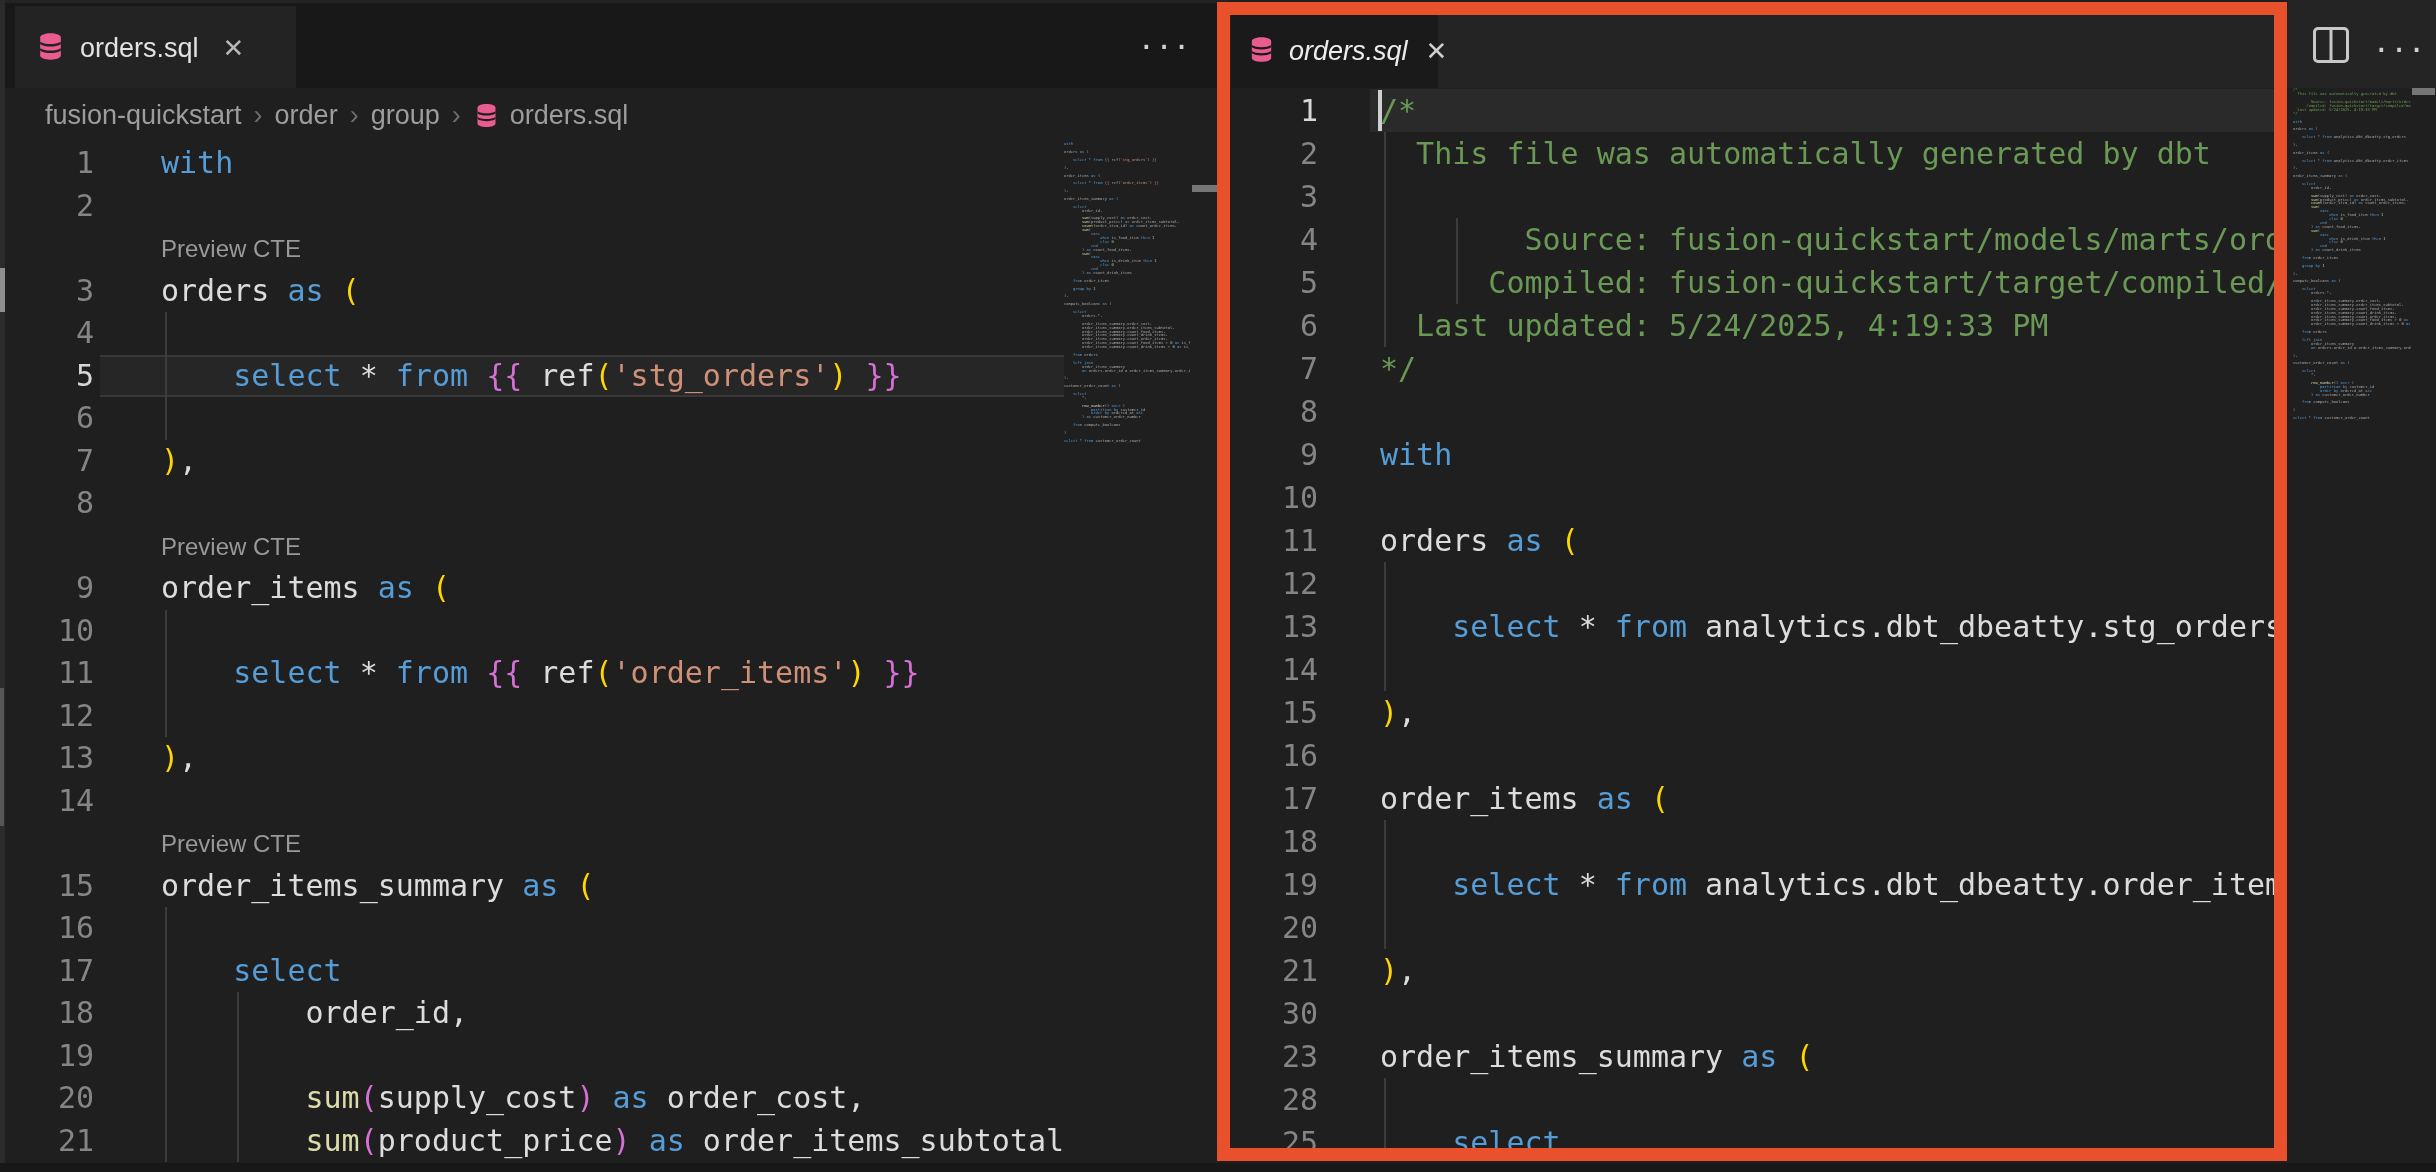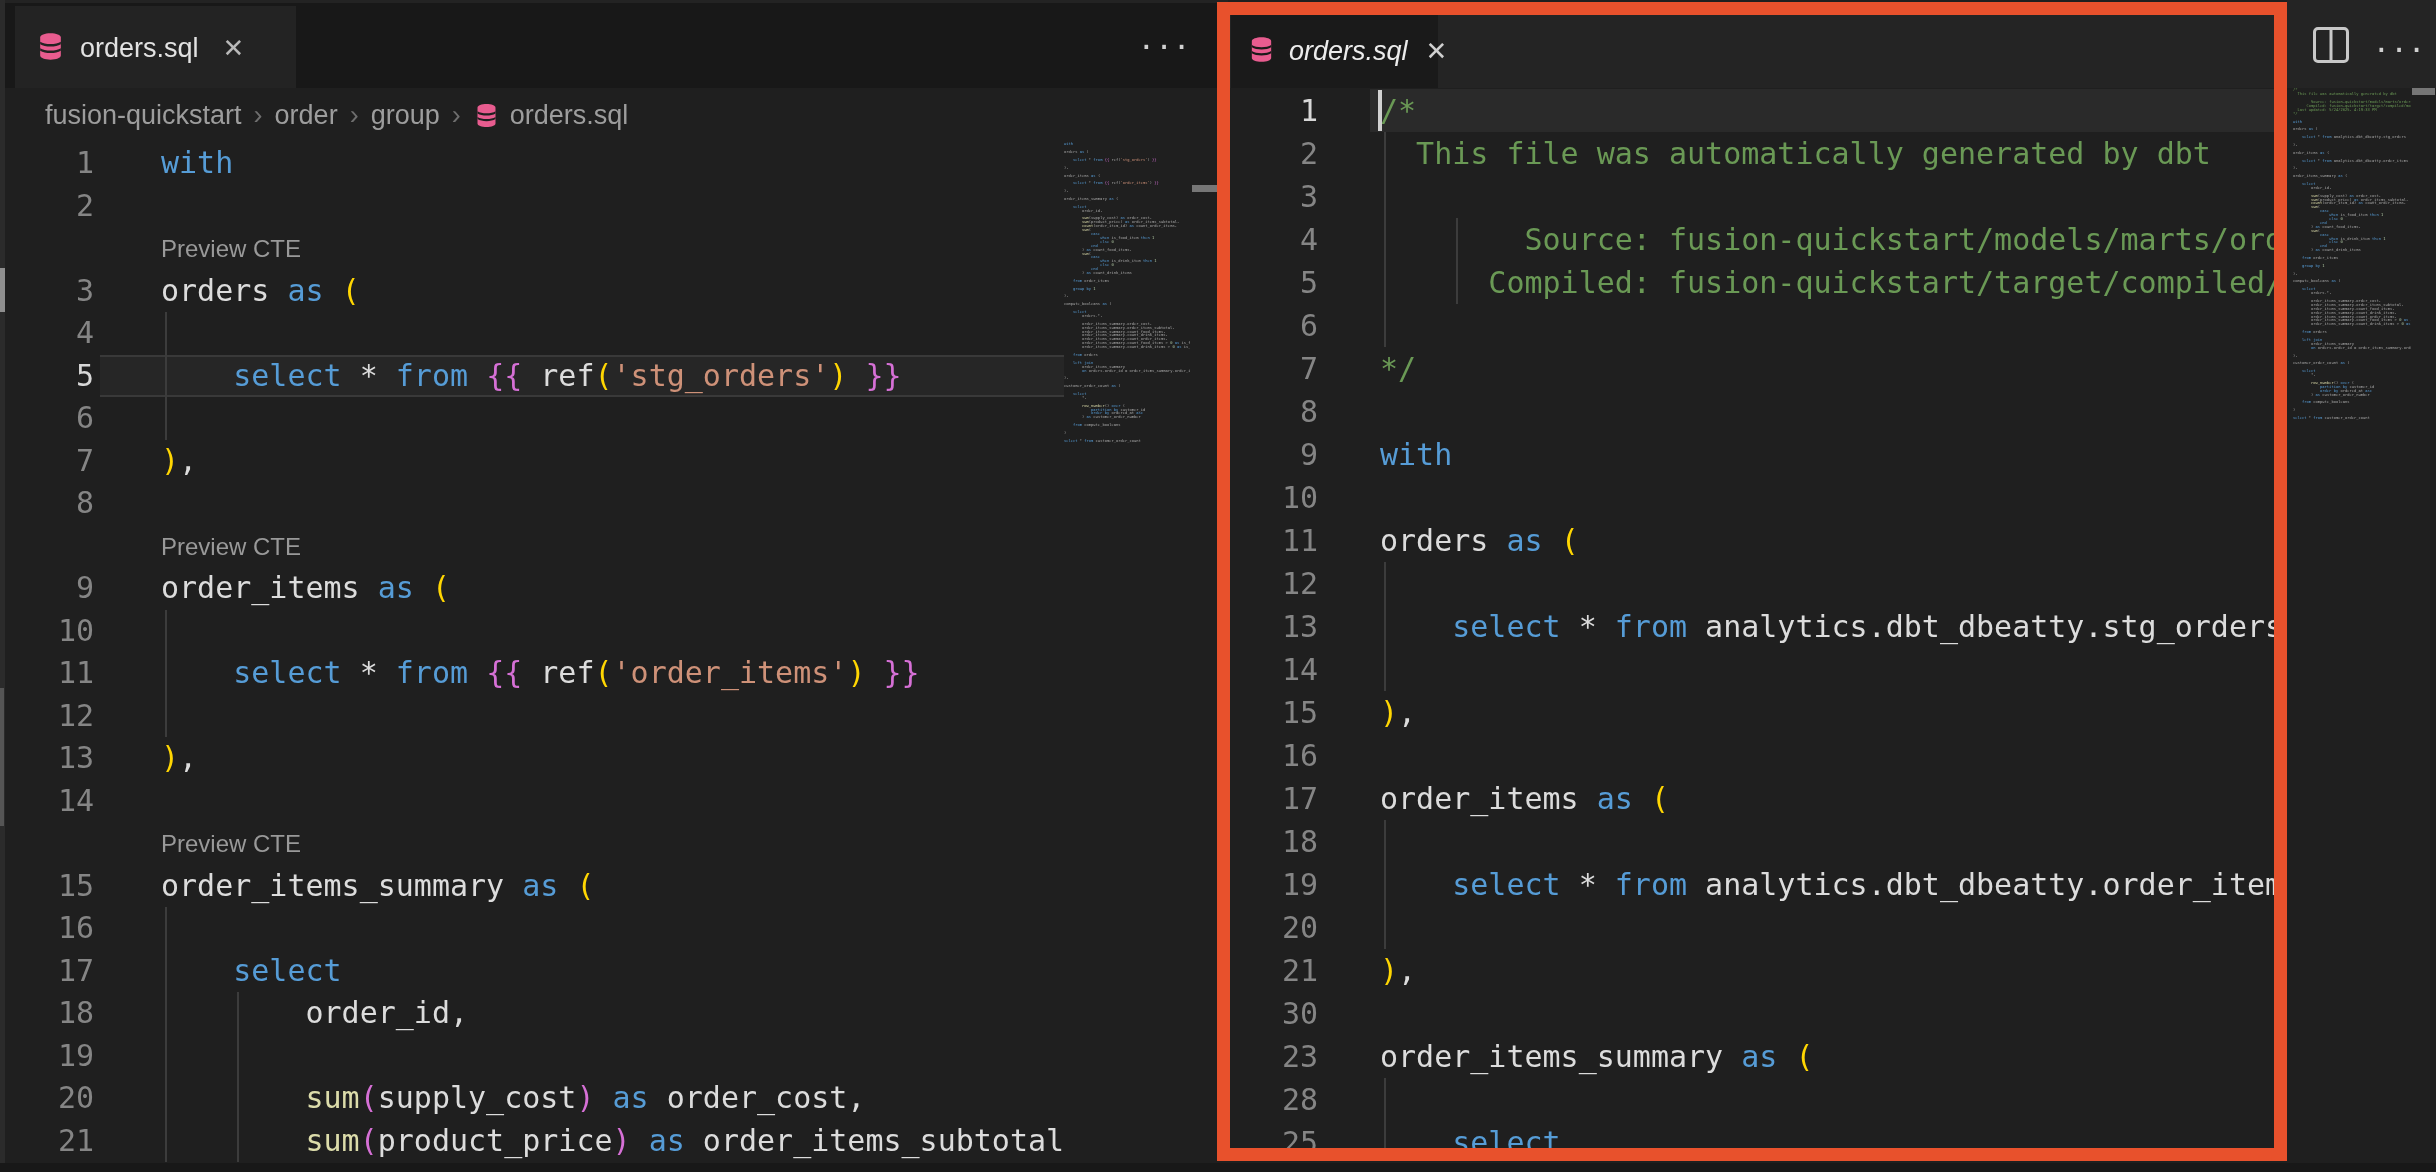--- a/index.html
+++ b/index.html
@@ -181,21 +181,21 @@
   <div class="abs" style="left:0;top:688px;width:4px;height:138px;background:#555;"></div>
 
   <div class="abs" style="left:0;top:1163px;width:2436px;height:9px;background:#181818;"></div>
 
   <div class="abs" id="right-code-container" style="left:1230px;top:0;width:1057px;height:1161px;background:#1f1f1f;overflow:hidden;">
       <div class="code-row" style="top: 89px; left: 0px; width: 1057px; height: 43px; line-height: 43px;"><div style="position: absolute; top: 0px; height: 43px; left: 140px; right: 0px; background: rgb(42, 42, 42);"></div><span class="gutter-num" style="width: 88px; color: rgb(215, 215, 215);">1</span><span class="code-text" style="left: 150px;"><span style="color: rgb(106, 153, 85);">/*</span></span><div style="position: absolute; width: 4px; background: rgb(208, 208, 208); top: 1px; height: 41px; left: 148px; z-index: 5;"></div></div>
       <div class="code-row" style="top: 132px; left: 0px; width: 1057px; height: 43px; line-height: 43px;"><div class="guide" style="left: 154px; top: 0px; height: 43px;"></div><span class="gutter-num" style="width: 88px; color: rgb(133, 133, 133);">2</span><span class="code-text" style="left: 150px;"><span style="color: rgb(106, 153, 85);">  This file was automatically generated by dbt</span></span></div>
       <div class="code-row" style="top: 175px; left: 0px; width: 1057px; height: 43px; line-height: 43px;"><div class="guide" style="left: 154px; top: 0px; height: 43px;"></div><span class="gutter-num" style="width: 88px; color: rgb(133, 133, 133);">3</span></div>
       <div class="code-row" style="top: 218px; left: 0px; width: 1057px; height: 43px; line-height: 43px;"><div class="guide" style="left: 154px; top: 0px; height: 43px;"></div><div class="guide" style="left: 226.305px; top: 0px; height: 43px;"></div><span class="gutter-num" style="width: 88px; color: rgb(133, 133, 133);">4</span><span class="code-text" style="left: 150px;"><span style="color: rgb(106, 153, 85);">        Source: fusion-quickstart/models/marts/orders.sql</span></span></div>
       <div class="code-row" style="top: 261px; left: 0px; width: 1057px; height: 43px; line-height: 43px;"><div class="guide" style="left: 154px; top: 0px; height: 43px;"></div><div class="guide" style="left: 226.305px; top: 0px; height: 43px;"></div><span class="gutter-num" style="width: 88px; color: rgb(133, 133, 133);">5</span><span class="code-text" style="left: 150px;"><span style="color: rgb(106, 153, 85);">      Compiled: fusion-quickstart/target/compiled/models/marts/orders.sql</span></span></div>
-      <div class="code-row" style="top: 304px; left: 0px; width: 1057px; height: 43px; line-height: 43px;"><div class="guide" style="left: 154px; top: 0px; height: 43px;"></div><span class="gutter-num" style="width: 88px; color: rgb(133, 133, 133);">6</span></div>
+      <div class="code-row" style="top: 304px; left: 0px; width: 1057px; height: 43px; line-height: 43px;"><div class="guide" style="left: 154px; top: 0px; height: 43px;"></div><span class="gutter-num" style="width: 88px; color: rgb(133, 133, 133);">6</span><span class="code-text" style="left: 150px;"><span style="color: rgb(106, 153, 85);">  Last updated: 5/24/2025, 4:19:33 PM</span></span></div>
       <div class="code-row" style="top: 347px; left: 0px; width: 1057px; height: 43px; line-height: 43px;"><span class="gutter-num" style="width: 88px; color: rgb(133, 133, 133);">7</span><span class="code-text" style="left: 150px;"><span style="color: rgb(106, 153, 85);">*/</span></span></div>
       <div class="code-row" style="top: 390px; left: 0px; width: 1057px; height: 43px; line-height: 43px;"><span class="gutter-num" style="width: 88px; color: rgb(133, 133, 133);">8</span></div>
       <div class="code-row" style="top: 433px; left: 0px; width: 1057px; height: 43px; line-height: 43px;"><span class="gutter-num" style="width: 88px; color: rgb(133, 133, 133);">9</span><span class="code-text" style="left: 150px;"><span style="color: rgb(86, 156, 214);">with</span></span></div>
       <div class="code-row" style="top: 476px; left: 0px; width: 1057px; height: 43px; line-height: 43px;"><span class="gutter-num" style="width: 88px; color: rgb(133, 133, 133);">10</span></div>
       <div class="code-row" style="top: 519px; left: 0px; width: 1057px; height: 43px; line-height: 43px;"><span class="gutter-num" style="width: 88px; color: rgb(133, 133, 133);">11</span><span class="code-text" style="left: 150px;"><span style="color: rgb(220, 220, 220);">orders </span><span style="color: rgb(86, 156, 214);">as</span><span style="color: rgb(220, 220, 220);"> </span><span style="color: rgb(255, 214, 2);">(</span></span></div>
       <div class="code-row" style="top: 562px; left: 0px; width: 1057px; height: 43px; line-height: 43px;"><div class="guide" style="left: 154px; top: 0px; height: 43px;"></div><span class="gutter-num" style="width: 88px; color: rgb(133, 133, 133);">12</span></div>
       <div class="code-row" style="top: 605px; left: 0px; width: 1057px; height: 43px; line-height: 43px;"><div class="guide" style="left: 154px; top: 0px; height: 43px;"></div><span class="gutter-num" style="width: 88px; color: rgb(133, 133, 133);">13</span><span class="code-text" style="left: 150px;"><span style="color: rgb(220, 220, 220);">    </span><span style="color: rgb(86, 156, 214);">select</span><span style="color: rgb(220, 220, 220);"> </span><span style="color: rgb(220, 220, 220);">*</span><span style="color: rgb(220, 220, 220);"> </span><span style="color: rgb(86, 156, 214);">from</span><span style="color: rgb(220, 220, 220);"> analytics.dbt_dbeatty.stg_orders</span></span></div>
       <div class="code-row" style="top: 648px; left: 0px; width: 1057px; height: 43px; line-height: 43px;"><div class="guide" style="left: 154px; top: 0px; height: 43px;"></div><span class="gutter-num" style="width: 88px; color: rgb(133, 133, 133);">14</span></div>
       <div class="code-row" style="top: 691px; left: 0px; width: 1057px; height: 43px; line-height: 43px;"><span class="gutter-num" style="width: 88px; color: rgb(133, 133, 133);">15</span><span class="code-text" style="left: 150px;"><span style="color: rgb(255, 214, 2);">)</span><span style="color: rgb(220, 220, 220);">,</span></span></div>
       <div class="code-row" style="top: 734px; left: 0px; width: 1057px; height: 43px; line-height: 43px;"><span class="gutter-num" style="width: 88px; color: rgb(133, 133, 133);">16</span></div>

